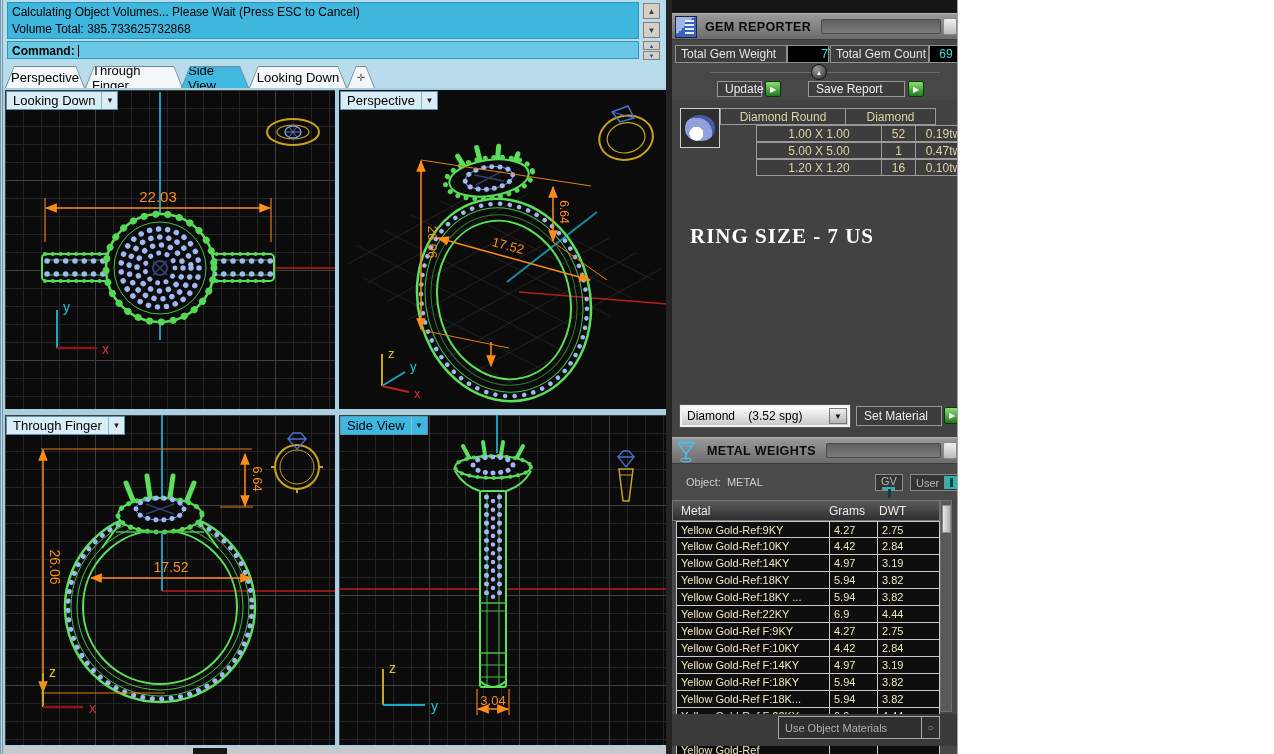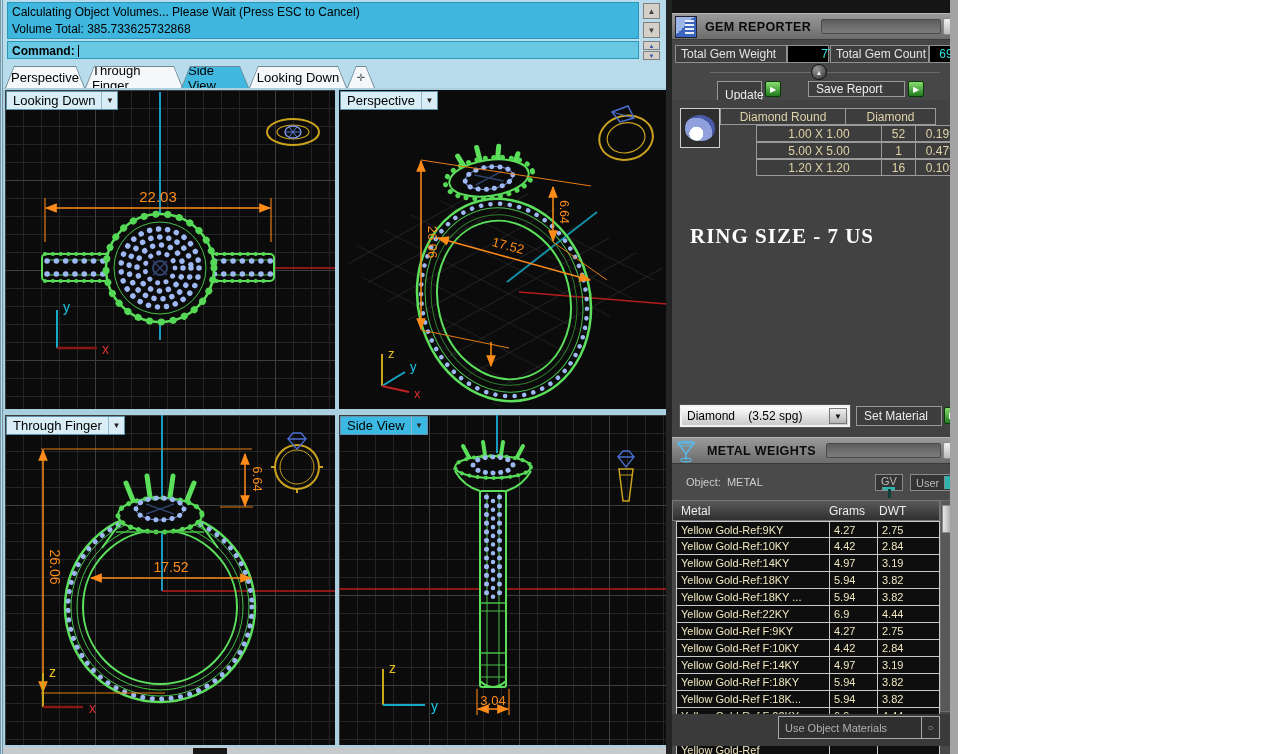--- a/index.html
+++ b/index.html
@@ -36,21 +36,21 @@
   .vp-label{position:absolute;left:1px;top:1px;display:inline-flex;align-items:center;height:19px;
     background:#d8edf6;border:1px solid #5f93ab;color:#000;font-size:13px;padding-left:6px;z-index:5;}
   .vp-label.active{background:#3cb9e2;}
   .vp-label .sep{width:1px;height:17px;background:#8fb8ca;margin-left:6px;}
   .vp-label .dd{width:15px;text-align:center;font-size:8px;color:#222;}
   #bottom-strip{left:0;top:747px;width:666px;height:7px;background:#c6cacc;}
   #bottom-notch{left:190px;top:748px;width:34px;height:6px;background:#161616;}
   #gap{left:666px;top:0;width:6px;height:754px;background:#242424;}
 
   
-  #panel{left:672px;top:0;width:286px;height:754px;background:#474747;border-right:8px solid #a3a3a3;overflow:hidden;}
+  #panel{left:672px;top:0;width:286px;height:754px;background:#474747;border-right:1px solid #a3a3a3;overflow:hidden;}
   .p-abs{position:absolute;}
   #p-topstrip{left:0;top:0;width:286px;height:13px;background:#151515;}
   .hdr{left:0;width:286px;height:27px;background:linear-gradient(#9a9a9a,#6c6c6c);display:flex;align-items:center;
     border-top:1px solid #b5b5b5;border-bottom:1px solid #3a3a3a;}
   .hdr-title{font-size:12.5px;font-weight:bold;color:#0a0a0a;letter-spacing:.4px;margin-left:8px;white-space:nowrap;}
   .hdr-groove{flex:1;height:15px;margin:0 2px 0 10px;background:linear-gradient(#5d5d5d,#7d7d7d);
     border:1px solid #4a4a4a;border-radius:2px;}
   .hdr-cap{width:14px;height:17px;background:linear-gradient(#f0f0f0,#bdbdbd);border:1px solid #8a8a8a;border-radius:2px;margin-right:1px;}
   .gr-ico{width:22px;height:22px;margin-left:3px;border:1px solid #223;
     background:linear-gradient(135deg,#9db6e8 0 45%,#3b63c0 45% 100%);position:relative;}
@@ -418,21 +418,21 @@
     </div>
     <div class="val-box p-abs" style="left:257px;top:45px;width:34px;height:18px;">
       <span>69</span>
     </div>
 
     <div id="slider-line" class="p-abs"></div>
     <div id="slider-knob" class="p-abs">
       <span>▲</span>
     </div>
 
-    <div class="btn p-abs" style="left:45px;top:81px;width:45px;height:28px;">
+    <div class="btn p-abs" style="left:45px;top:81px;width:45px;height:16px;">
       <span>Update</span>
     </div>
     <div class="green-btn p-abs" style="left:93px;top:81px;width:16px;height:16px;">
       <span>▶</span>
     </div>
     <div class="btn p-abs" style="left:136px;top:81px;width:97px;height:16px;">
       <span>Save Report</span>
     </div>
     <div class="green-btn p-abs" style="left:236px;top:81px;width:16px;height:16px;">
       <span>▶</span>

